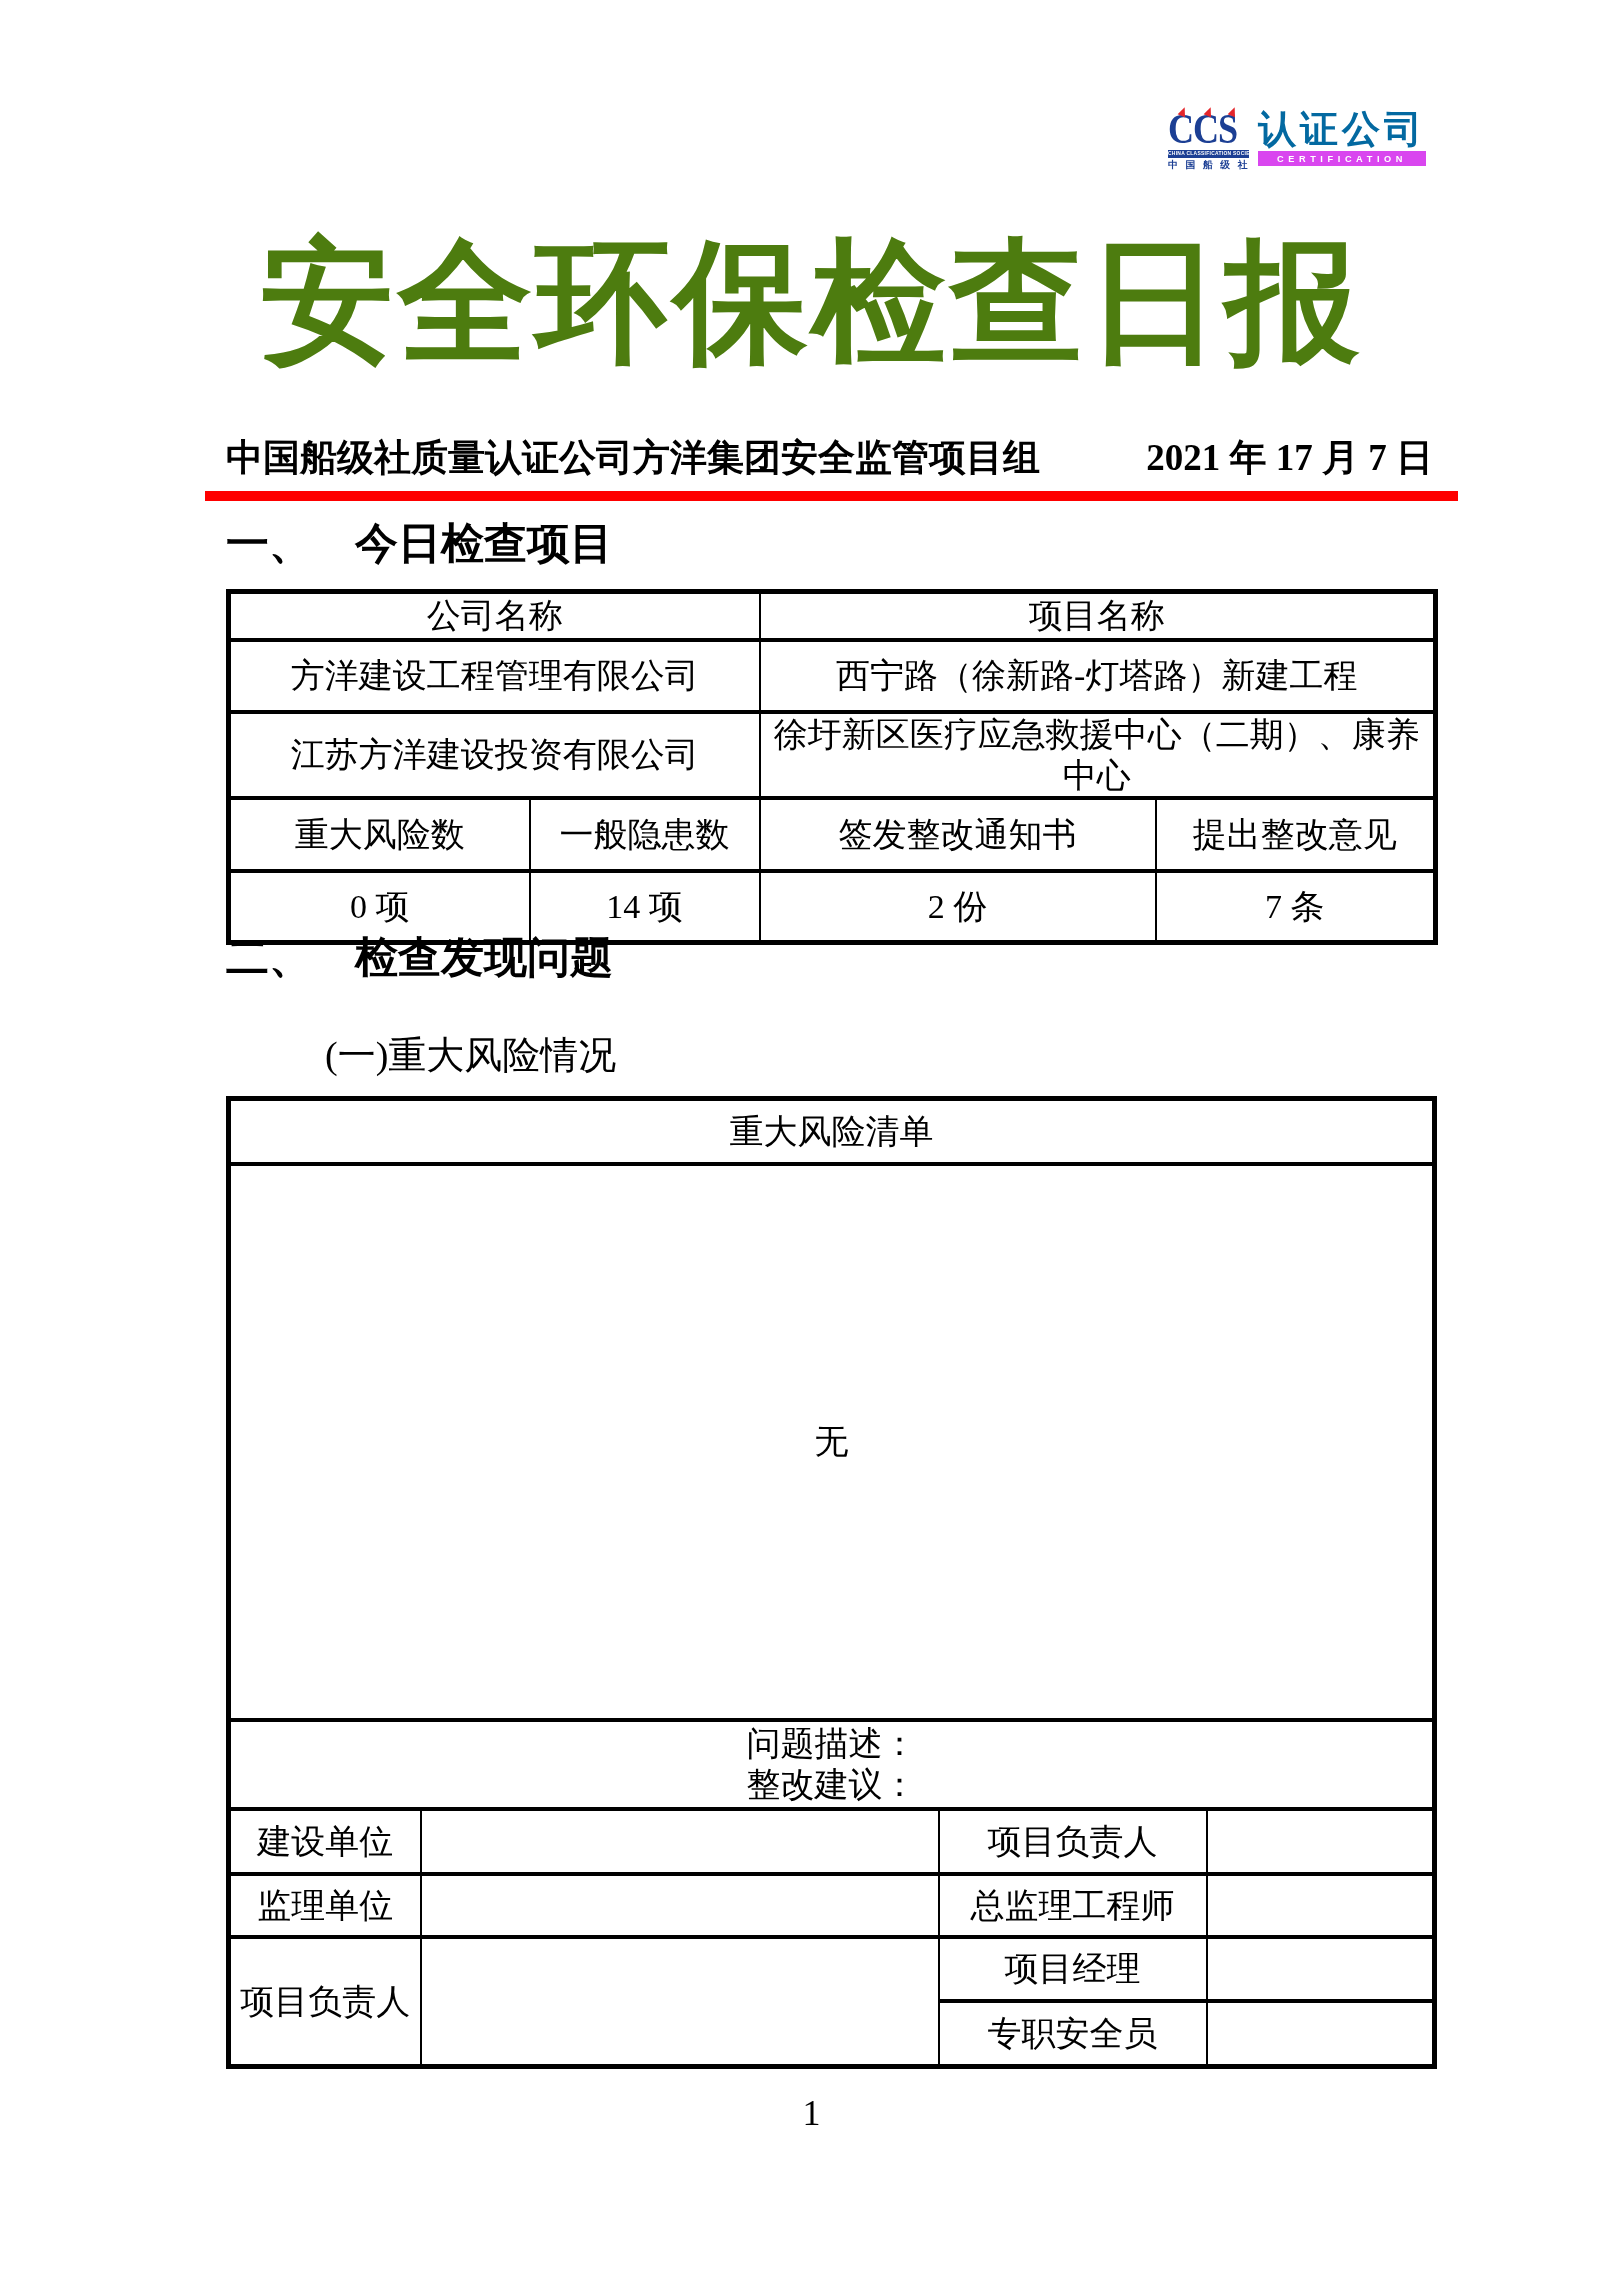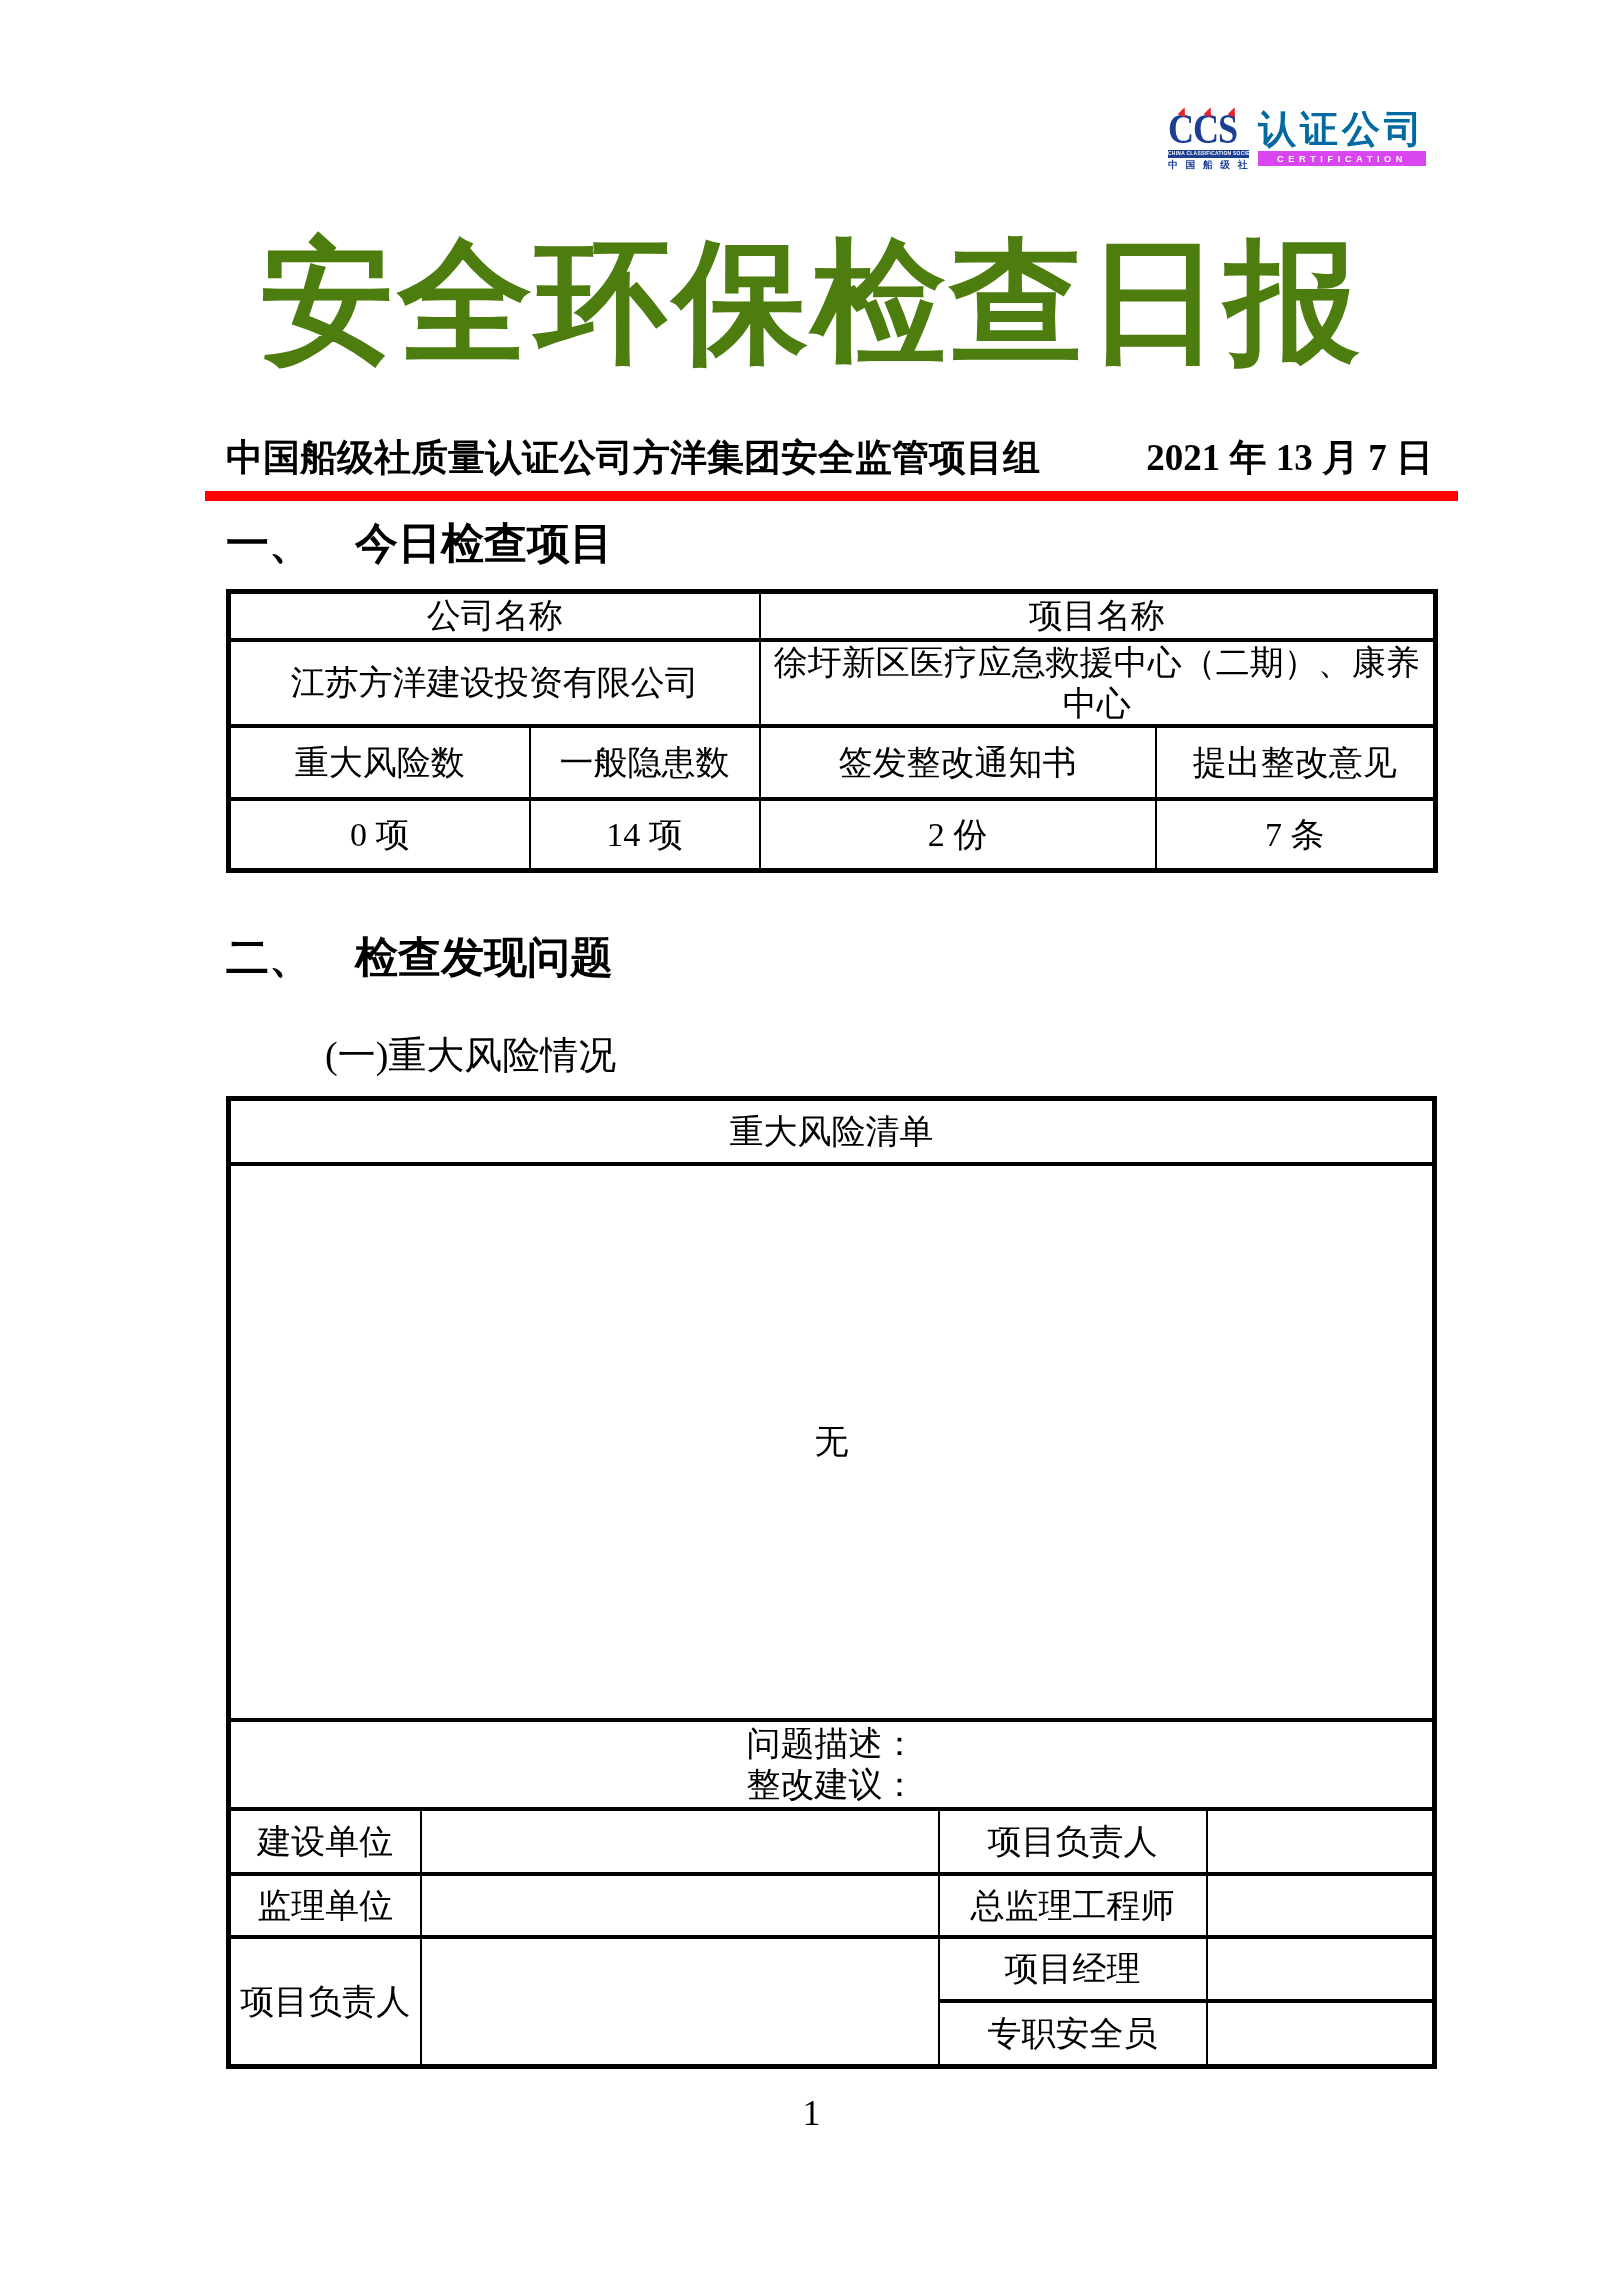--- a/index.html
+++ b/index.html
@@ -108,38 +108,42 @@
     <div class="logo-right">
       <div class="cert-cn">认证公司</div>
       <div class="cert-bar">CERTIFICATION</div>
     </div>
   </div>
 
   <div class="title">安全环保检查日报</div>
 
   <div class="subline">
     <span>中国船级社质量认证公司方洋集团安全监管项目组</span>
-    <span>2021 年 13 月 7 日</span>
+    <span>2021 年 17 月 7 日</span>
   </div>
   <div class="red-rule"></div>
 
   <div class="h1">一、　今日检查项目</div>
 
   <table class="doc t1">
     <colgroup>
         <col style="width:301px">
         <col style="width:230px">
         <col style="width:396px">
         <col style="width:280px">
       </colgroup>
     <tbody>
         <tr style="height:48px">
       <th colspan="2" class="hdr-plain">公司名称</th>
       <th colspan="2" class="hdr-plain">项目名称</th>
     </tr>
+    <tr style="height:72px">
+      <td colspan="2">方洋建设工程管理有限公司</td>
+      <td colspan="2">西宁路（徐新路-灯塔路）新建工程</td>
+    </tr>
     <tr style="height:85px">
       <td colspan="2">江苏方洋建设投资有限公司</td>
       <td colspan="2">徐圩新区医疗应急救援中心（二期）、康养中心</td>
     </tr>
     <tr style="height:73px">
       <th class="hdr-bold">重大风险数</th>
       <th class="hdr-bold">一般隐患数</th>
       <th class="hdr-bold">签发整改通知书</th>
       <th class="hdr-bold">提出整改意见</th>
     </tr>

